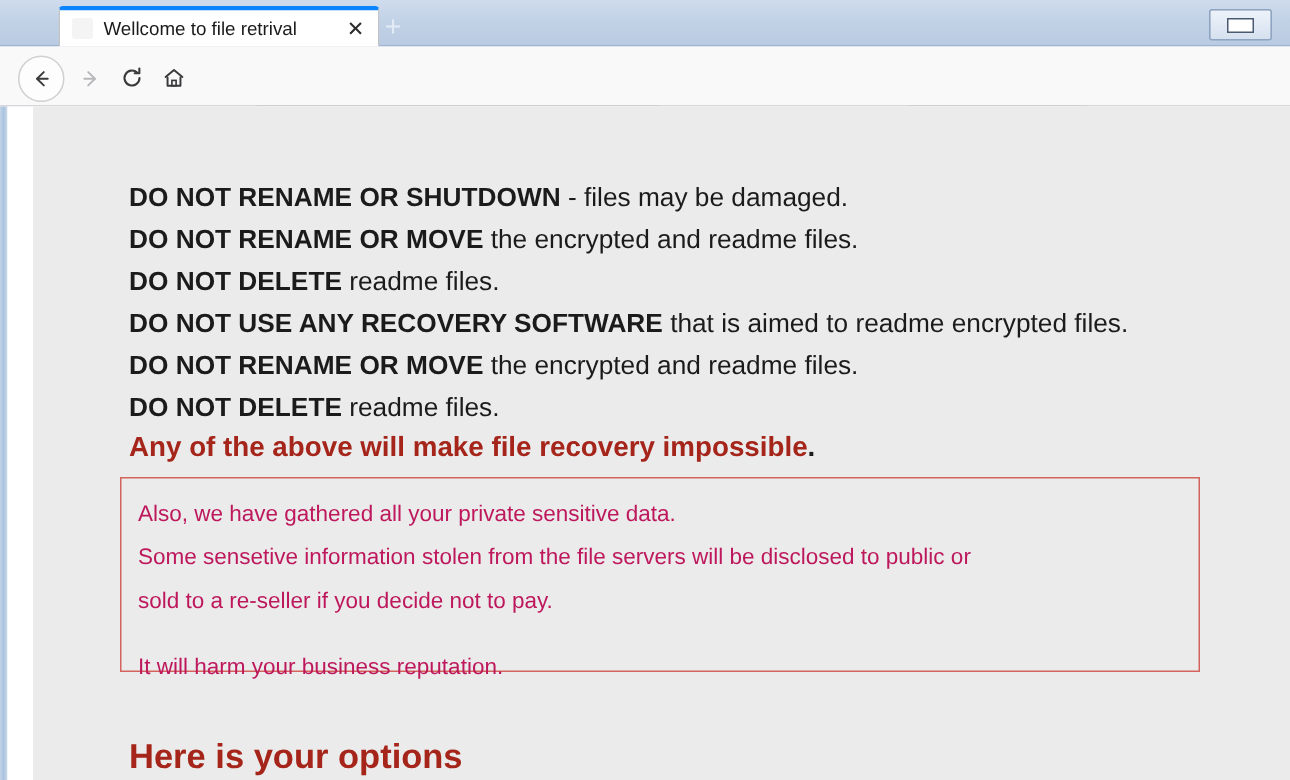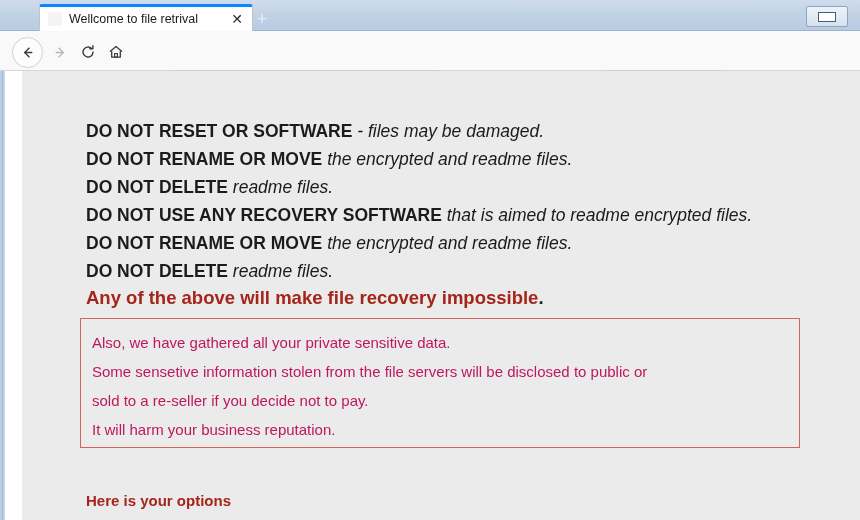--- a/index.html
+++ b/index.html
@@ -118,21 +118,21 @@
     position:absolute;left:22px;top:71px;width:838px;height:449px;
     background:#ebebeb;overflow:hidden;
   }
 
   .line{
     position:absolute;left:64px;font-size:17.5px;color:#1b1b1b;
     white-space:nowrap;line-height:1;
   }
   .red{color:#a5251a;font-weight:bold;}
   .blk{color:#1b1b1b;font-weight:bold;}
-  .norm{font-weight:normal;font-style:italic;}
+  .norm{font-weight:normal;}
 
   #head-line{top:21px;font-size:18.5px;}
   #warn-1{top:52px;}
   #warn-2{top:80px;}
   #warn-3{top:108px;}
   #warn-4{top:136px;}
   #warn-5{top:164px;}
   #warn-6{top:192px;}
   #impossible-line{top:218px;font-size:18.5px;}
 
@@ -140,24 +140,24 @@
     position:absolute;left:58px;top:247px;width:720px;height:130px;
     border:1px solid #d4635c;background:transparent;box-sizing:border-box;
   }
   .note-line{
     position:absolute;left:11px;font-size:15px;color:#be185d;
     white-space:nowrap;line-height:1;
   }
   #note-1{top:16px;}
   #note-2{top:45px;}
   #note-3{top:74px;}
-  #note-4{top:103px;}
+  #note-4{top:118px;}
 
   #options-head{
-    position:absolute;left:64px;top:422px;font-size:15px;
+    position:absolute;left:64px;top:422px;font-size:23px;
     color:#a5251a;font-weight:bold;white-space:nowrap;line-height:1;
   }
 </style>
 </head>
 <body>
 
 <div id="app">
 
   <div class="titlebar">
     <div class="win-btn">
@@ -278,21 +278,21 @@
 
     <div id="ext-s-letter">S</div>
   </div>
 
   <div class="winedge"></div>
   <div class="content-white"></div>
 
   <div class="page">
 
 
-    <div class="line" id="warn-1"><span class="blk">DO NOT RESET OR SOFTWARE</span><span class="norm"> - files may be damaged.</span></div>
+    <div class="line" id="warn-1"><span class="blk">DO NOT RENAME OR SHUTDOWN</span><span class="norm"> - files may be damaged.</span></div>
 
     <div class="line" id="warn-2"><span class="blk">DO NOT RENAME OR MOVE</span><span class="norm"> the encrypted and readme files.</span></div>
 
     <div class="line" id="warn-3"><span class="blk">DO NOT DELETE</span><span class="norm"> readme files.</span></div>
 
     <div class="line" id="warn-4"><span class="blk">DO NOT USE ANY RECOVERY SOFTWARE</span><span class="norm"> that is aimed to readme encrypted files.</span></div>
 
     <div class="line" id="warn-5"><span class="blk">DO NOT RENAME OR MOVE</span><span class="norm"> the encrypted and readme files.</span></div>
 
     <div class="line" id="warn-6"><span class="blk">DO NOT DELETE</span><span class="norm"> readme files.</span></div>

